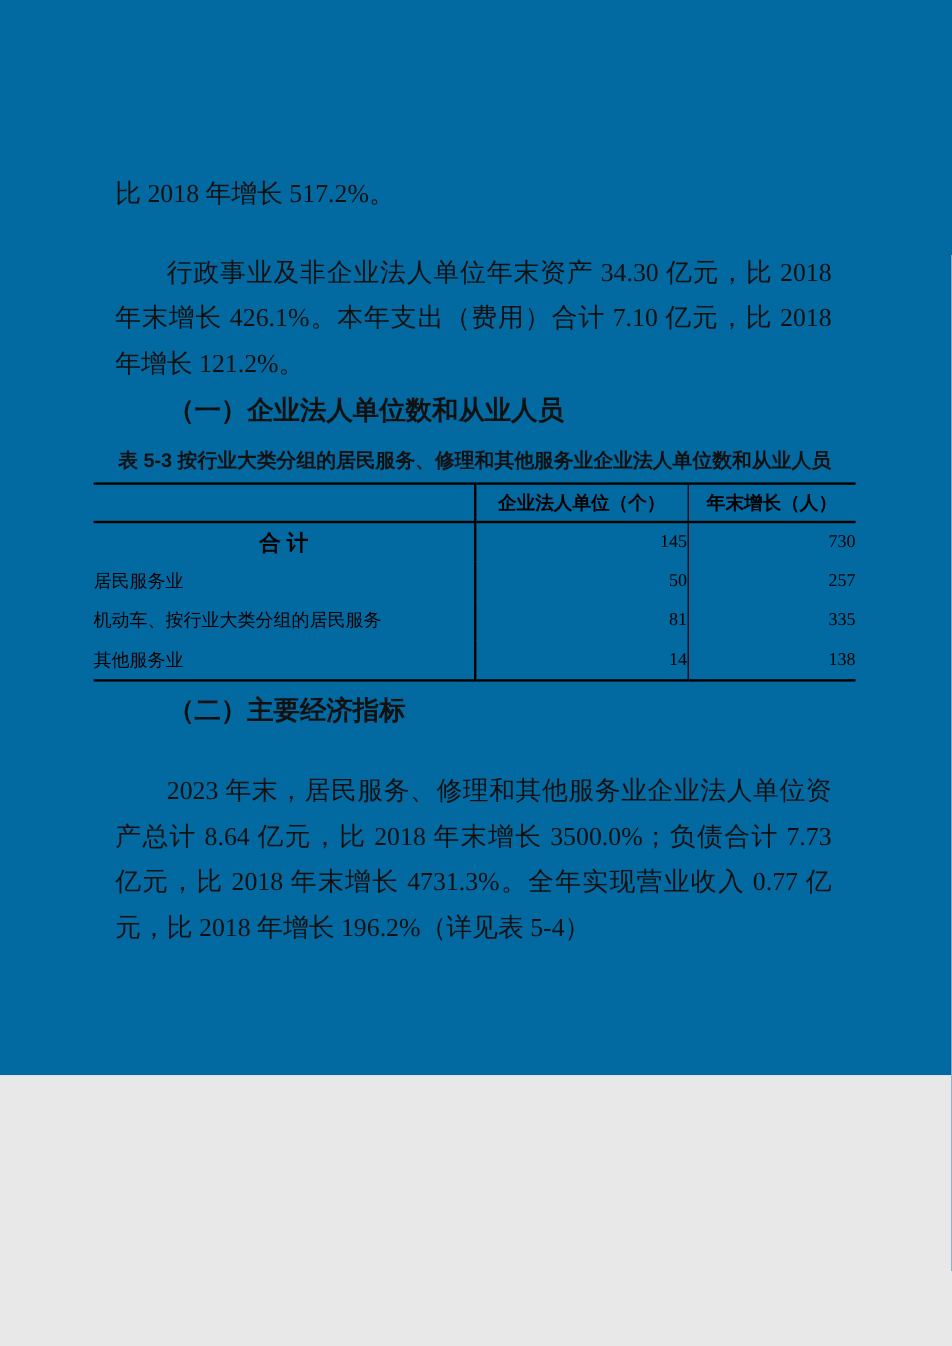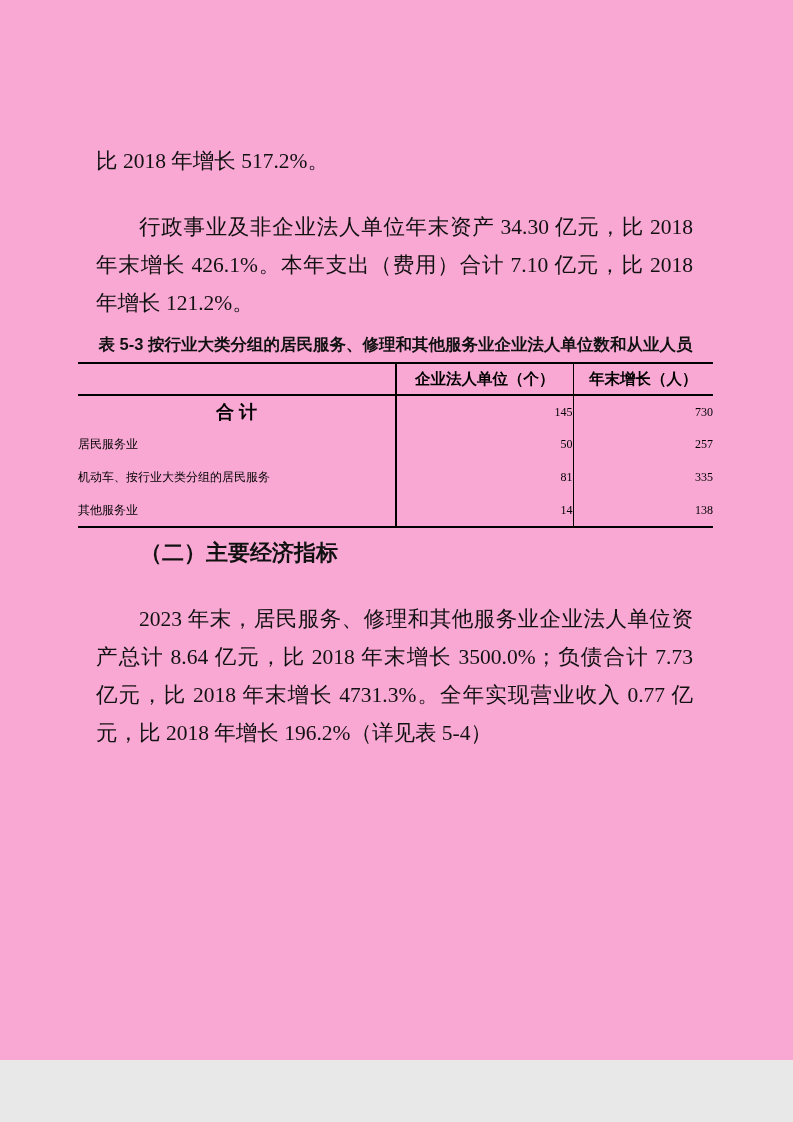--- a/index.html
+++ b/index.html
@@ -1,22 +1,22 @@
 <!DOCTYPE html>
 <html><head>
 <meta charset="utf-8">
 <style>
   * { box-sizing: border-box; }
   html, body { margin: 0; padding: 0; background: #e8e8e8; }
   .page {
     position: relative;
     width: 793px;
-    height: 1060px;
+    height: 896px;
     margin: 0 auto;
-    background: #f9a8d4;
+    background: #0369a1;
     color: #000000;
     font-family: "Liberation Serif", "DejaVu Serif", serif;
     overflow: hidden;
   }
   .content {
     padding: 142px 100px 0 96px;
   }
   .body-para {
     margin: 0;
     font-size: 21.5px;
@@ -73,21 +73,21 @@
     font-family: "Liberation Sans", "DejaVu Sans", sans-serif;
     font-weight: 700;
     font-size: 15.5px;
     text-align: center;
     vertical-align: middle;
     padding: 0;
   }
   table.stat-table tbody td {
     height: 33px;
     vertical-align: middle;
-    font-size: 12px;
+    font-size: 15px;
     padding: 0;
   }
   table.stat-table tbody tr:last-child td { border-bottom: 2.5px solid #000; }
   td.bcol2 { border-left: 2px solid #000; }
   td.bcol3 { border-left: 1.5px solid #000; }
   td.cat { text-align: left; padding-left: 7px; }
   tr.row-total td.cat {
     text-align: center;
     padding-left: 0;
     font-family: "Liberation Sans", "DejaVu Sans", sans-serif;
@@ -105,20 +105,21 @@
 <body>
 
 <div class="page">
   <div class="content">
 
     <p class="body-para">比 2018 年增长 517.2%。</p>
 
     <p class="body-para indent">行政事业及非企业法人单位年末资产 34.30 亿元，比 2018 年末增长 426.1%。本年支出（费用）合计 7.10 亿元，比 2018 年增长 121.2%。</p>
 
 
+    <h3 class="heading-kai">（一）企业法人单位数和从业人员</h3>
 
 
     <div class="tbl-wrap">
       <div class="tbl-title">表 5-3 按行业大类分组的居民服务、修理和其他服务业企业法人单位数和从业人员</div>
 
       <table class="stat-table">
         <colgroup>
             <col class="c1">
             <col class="c2">
             <col class="c3">

